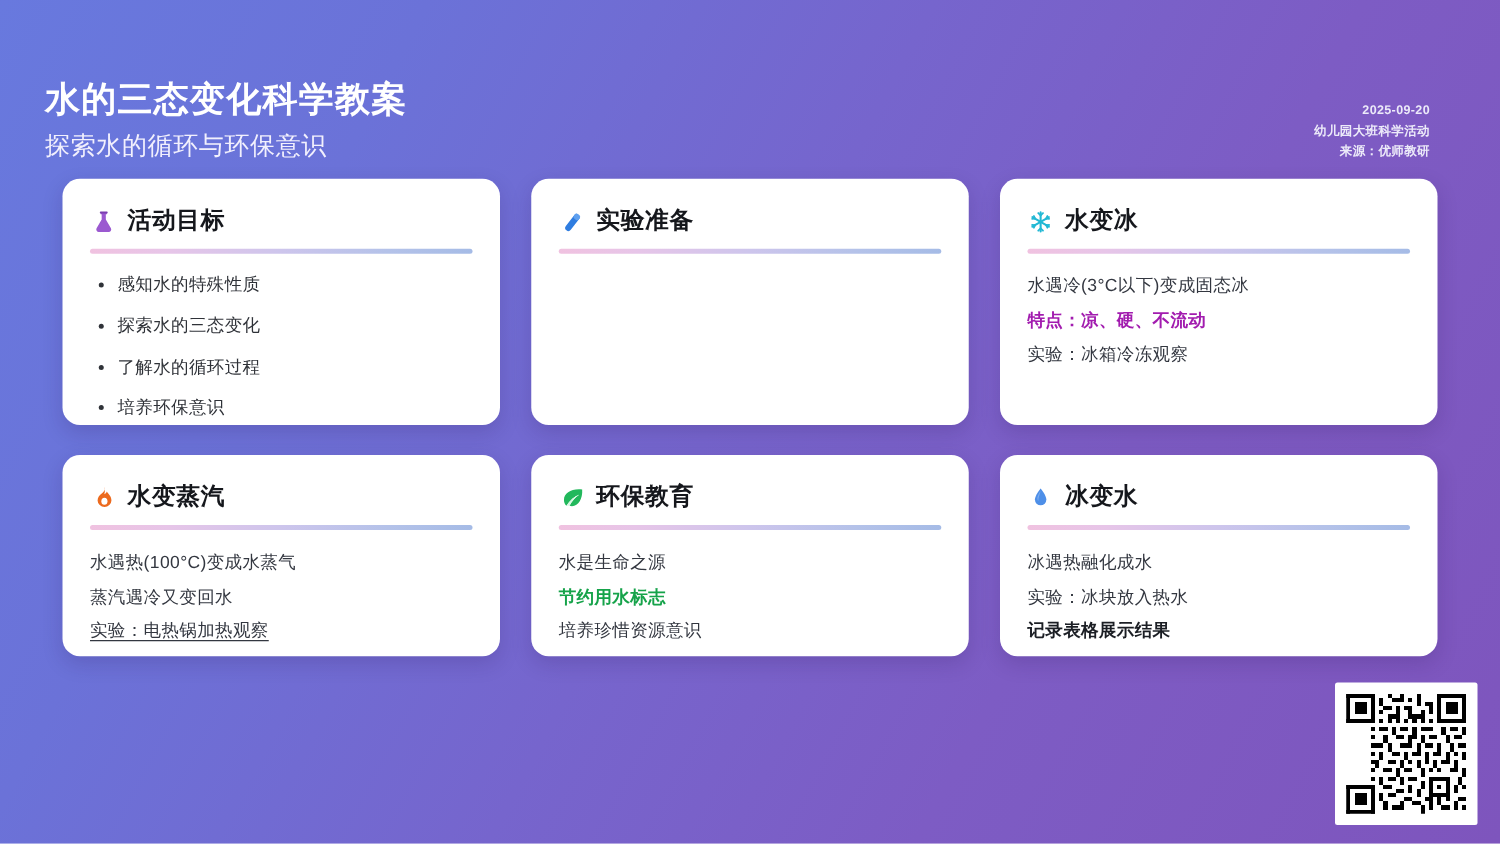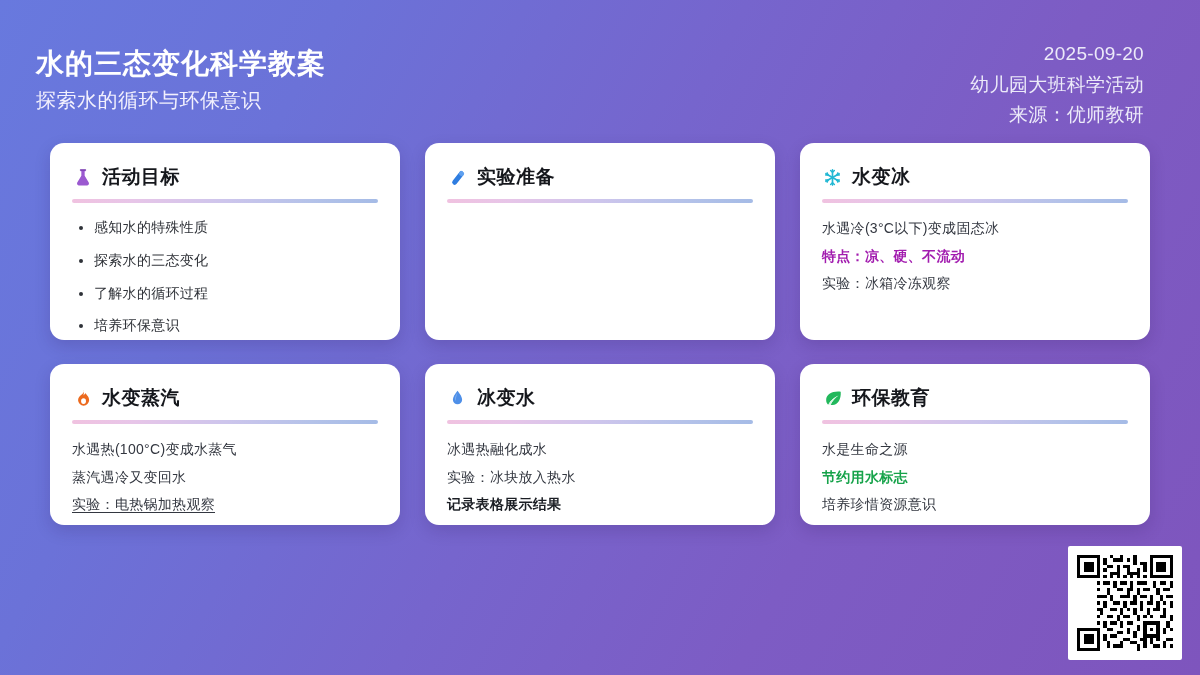--- a/index.html
+++ b/index.html
@@ -24,21 +24,21 @@
   
   .header {
     position: absolute;
     left: 0; top: 0;
     width: 1192px;
     height: 130px;
     box-sizing: border-box;
     padding: 26px 48px 0 36px;
     display: flex;
     justify-content: space-between;
-    align-items: center;
+    align-items: flex-end;
   }
   .header-left { padding-top: 4px; }
   .title {
     font-size: 28px;
     font-weight: bold;
     color: #ffffff;
     letter-spacing: 1px;
     line-height: 1.2;
     margin: 0 0 8px 0;
   }
@@ -47,25 +47,26 @@
     color: #f2f0fd;
     letter-spacing: 0.5px;
     line-height: 1.25;
     margin: 0;
   }
   .header-right {
     text-align: right;
     padding-top: 14px;
   }
   .meta-line {
-    font-size: 19px;
+    font-size: 10px;
     color: #eceaf9;
     line-height: 1.62;
     letter-spacing: 0.3px;
     white-space: nowrap;
+    font-weight: bold;
   }
 
   
   .grid {
     position: absolute;
     left: 50px;
     top: 143px;
     width: 1100px;
     display: grid;
     grid-template-columns: repeat(3, 350px);
@@ -269,50 +270,50 @@
       <div class="lines">
         <div class="line">水遇热(100°C)变成水蒸气</div>
         <div class="line">蒸汽遇冷又变回水</div>
         <div class="line underline">实验：电热锅加热观察</div>
       </div>
     </div>
 
     <div class="card">
       <div class="card-head">
         <span class="card-icon">
+          <svg viewBox="0 0 24 24" width="20" height="20">
+            <path d="M21.3 3.2C11.5 2 3.8 6.3 3.8 13.1c0 2.3.9 4.3 2.4 5.7C9.4 13.3 13.8 9.6 18.7 7.8c-4 2.6-7.4 6.3-9.6 11 7.7 2 12.8-5.6 12.2-15.6z" fill="#22b85c"></path>
+            <path d="M6.2 18.8C9.4 13.3 13.8 9.6 18.7 7.8c-4 2.6-7.4 6.3-9.6 11z" fill="#d9f7e4"></path>
+          </svg>
+        </span>
+        <span class="card-title">环保教育</span>
+      </div>
+      <div class="divider"></div>
+      <div class="lines">
+        <div class="line">水是生命之源</div>
+        <div class="line strong-green">节约用水标志</div>
+        <div class="line">培养珍惜资源意识</div>
+      </div>
+    </div>
+
+    <div class="card">
+      <div class="card-head">
+        <span class="card-icon">
           <svg viewBox="0 0 24 24" width="19" height="19">
             <path d="M12 2.2c-.1 0-5.8 7-5.8 11.3a5.8 5.8 0 0 0 11.6 0C17.8 9.2 12.1 2.2 12 2.2z" fill="#4e8fe8"></path>
             <path d="M12 4.8c-.1 0-3.3 4.6-3.3 7.6 0 1.1.4 2 1 2.7-.2-3 1.6-7.4 2.3-10.3z" fill="#8ab6f2" opacity="0.75"></path>
           </svg>
         </span>
         <span class="card-title">冰变水</span>
       </div>
       <div class="divider"></div>
       <div class="lines">
         <div class="line">冰遇热融化成水</div>
         <div class="line">实验：冰块放入热水</div>
         <div class="line bold">记录表格展示结果</div>
-      </div>
-    </div>
-
-    <div class="card">
-      <div class="card-head">
-        <span class="card-icon">
-          <svg viewBox="0 0 24 24" width="20" height="20">
-            <path d="M21.3 3.2C11.5 2 3.8 6.3 3.8 13.1c0 2.3.9 4.3 2.4 5.7C9.4 13.3 13.8 9.6 18.7 7.8c-4 2.6-7.4 6.3-9.6 11 7.7 2 12.8-5.6 12.2-15.6z" fill="#22b85c"></path>
-            <path d="M6.2 18.8C9.4 13.3 13.8 9.6 18.7 7.8c-4 2.6-7.4 6.3-9.6 11z" fill="#d9f7e4"></path>
-          </svg>
-        </span>
-        <span class="card-title">环保教育</span>
-      </div>
-      <div class="divider"></div>
-      <div class="lines">
-        <div class="line">水是生命之源</div>
-        <div class="line strong-green">节约用水标志</div>
-        <div class="line">培养珍惜资源意识</div>
       </div>
     </div>
 
   </div>
 
   <div class="qr-wrap">
     <svg viewBox="0 0 29 29" shape-rendering="crispEdges">
       <rect width="29" height="29" fill="#ffffff"></rect>
       <g fill="#000000">
 

